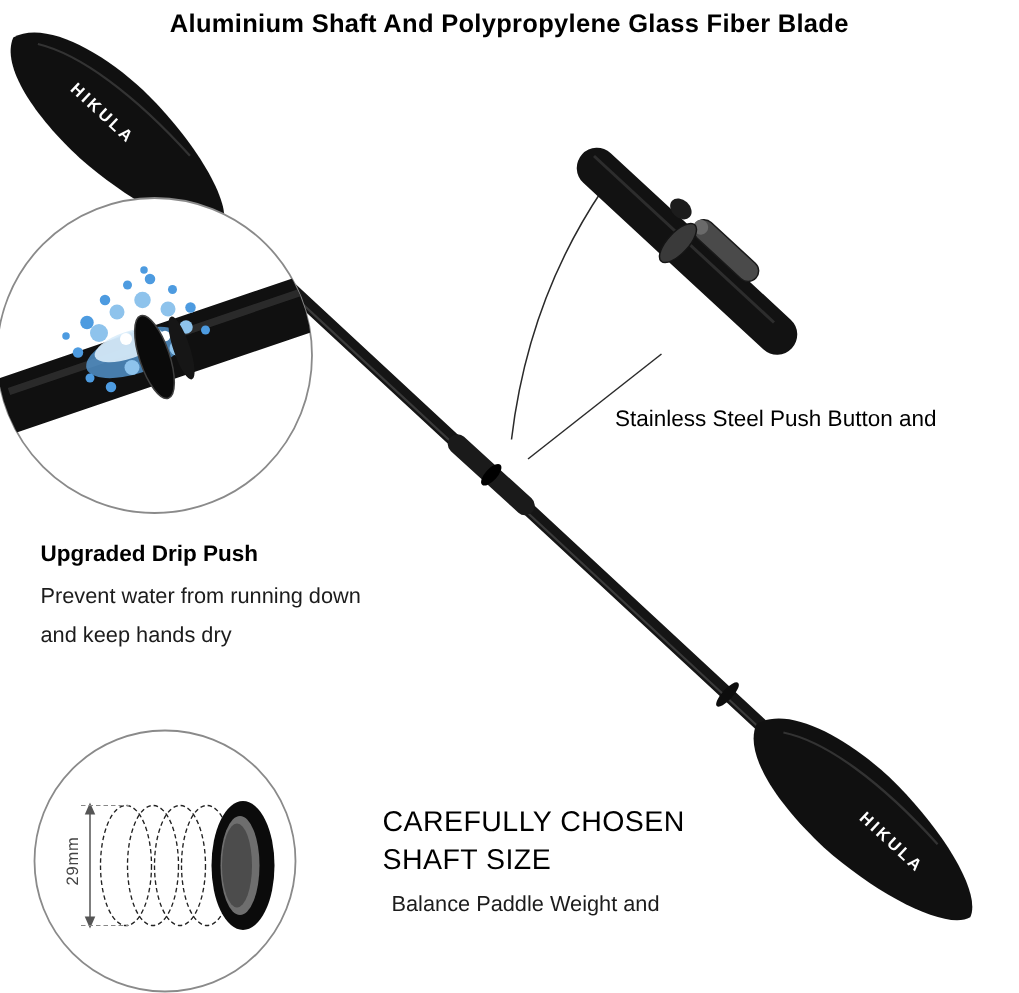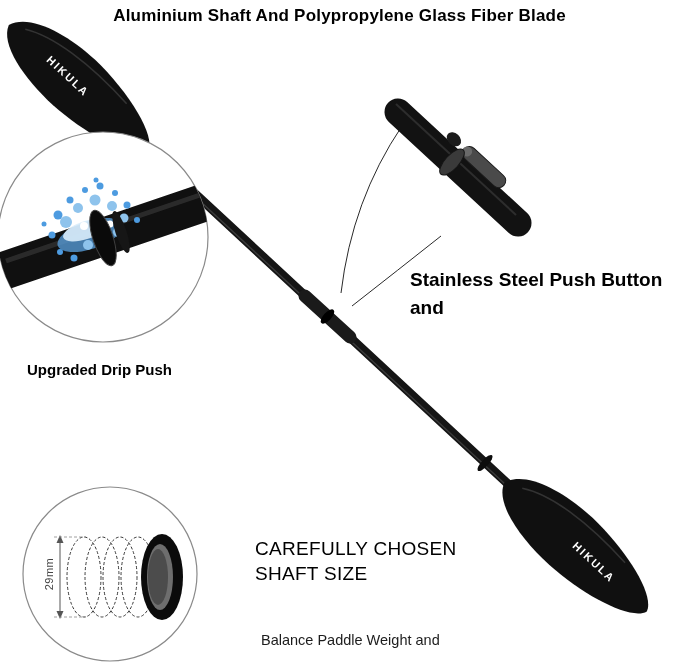--- a/index.html
+++ b/index.html
@@ -9,34 +9,34 @@
     position:relative; width:679px; height:662px; background:#fff; overflow:hidden;
   }
   #paddle-svg { position:absolute; left:0; top:0; }
 
   .title {
     position:absolute; top:6px; left:0; width:679px; text-align:center;
     font-size:17px; font-weight:700; color:#000000; letter-spacing:.2px;
   }
   .callout-right {
     position:absolute; left:410px; top:266px;
-    font-size:19px; font-weight:700; color:#000; line-height:28px;
+    font-size:15px; font-weight:400; color:#000; line-height:28px;
   }
   .callout-left {
     position:absolute; left:27px; top:361px; color:#000;
   }
   .callout-left .hd { font-size:15px; font-weight:700; margin-bottom:7px; }
   .callout-left .bd { font-size:14.5px; font-weight:400; color:#1c1c1c; line-height:26px; }
   .callout-bottom-hd {
     position:absolute; left:255px; top:536px;
     font-size:19px; font-weight:400; color:#000; line-height:25px; letter-spacing:.3px;
   }
   .callout-bottom-bd {
     position:absolute; left:261px; top:590px;
-    font-size:14.5px; font-weight:400; color:#1c1c1c; line-height:27px;margin-top:37px;
+    font-size:14.5px; font-weight:400; color:#1c1c1c; line-height:27px;
   }
   .brand {
     position:absolute; color:#ffffff; font-weight:700; font-size:11px; letter-spacing:2px;
     white-space:nowrap;
   }
   .brand-top { left:68px; top:76px; transform:translate(-50%,-50%) rotate(43deg); }
   .brand-bottom { left:594px; top:562px; transform:translate(-50%,-50%) rotate(43deg); }
   .dim-label {
     position:absolute; left:28px; top:567px; width:44px; height:14px;
     font-size:11px; color:#444; text-align:center; letter-spacing:.5px;
@@ -159,20 +159,24 @@
   </svg>
 
   <div class="title">Aluminium Shaft And Polypropylene Glass Fiber Blade</div>
 
   <div class="callout-right">
     <div>Stainless Steel Push Button and</div>
   </div>
 
   <div class="callout-left">
     <div class="hd">Upgraded Drip Push</div>
+    <div class="bd">
+      <div>Prevent water from running down</div>
+      <div>and keep hands dry</div>
+    </div>
   </div>
 
   <div class="callout-bottom-hd">
     <div>CAREFULLY CHOSEN</div>
     <div>SHAFT SIZE</div>
   </div>
   <div class="callout-bottom-bd">
     <div>Balance Paddle Weight and</div>
   </div>
 

